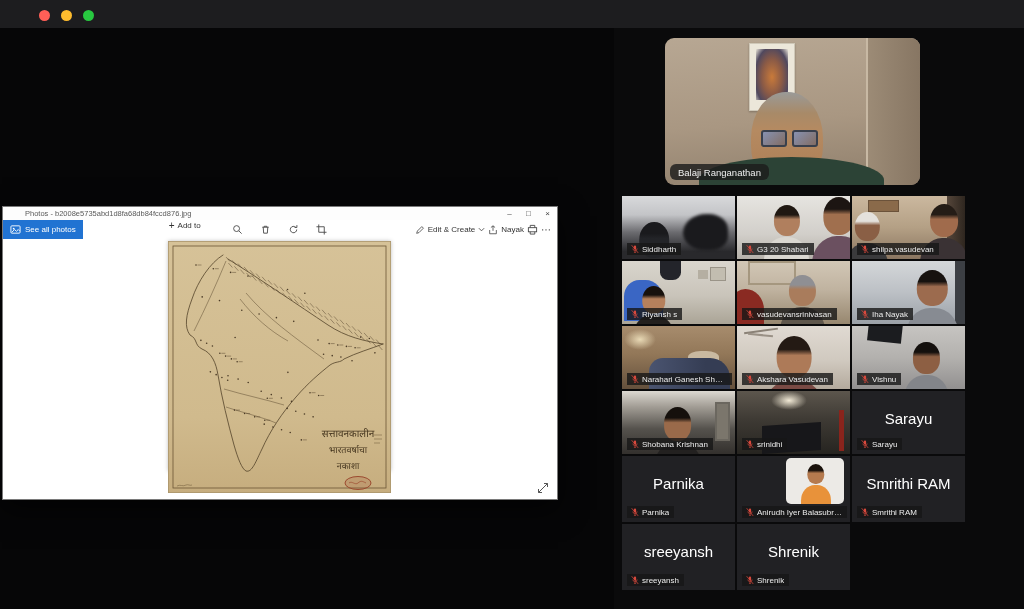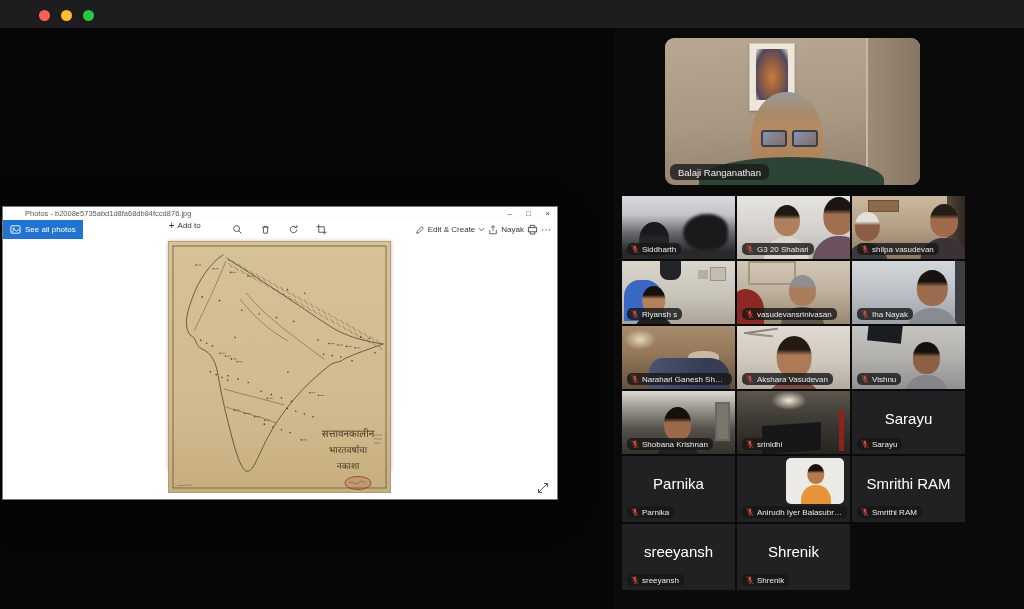--- a/index.html
+++ b/index.html
@@ -58,21 +58,21 @@
         grid-template-columns:repeat(3,1fr);grid-template-rows:63px 63px 63px 63px 66px 66px;gap:2px;}
   .tile{position:relative;overflow:hidden;background:#212124;}
   .fx{position:absolute;display:block;}
   .figure{position:absolute;left:var(--fx);top:var(--fy);width:calc(30px*var(--fs,1));height:calc(40px*var(--fs,1));}
   .figure::before{content:"";position:absolute;left:50%;transform:translateX(-50%);top:0;width:58%;height:52%;
         border-radius:50% 50% 46% 46%;
         background:linear-gradient(180deg,var(--hair,#1c1612) 0%,var(--hair,#1c1612) 32%,var(--skin,#b08058) 46%,var(--skin,#b08058) 100%);}
   .figure::after{content:"";position:absolute;left:0;bottom:0;width:100%;height:46%;
         border-radius:46% 46% 0 0/85% 85% 0 0;background:var(--shirt,#333);}
   .nl{position:absolute;left:5px;bottom:4px;display:flex;align-items:center;gap:3px;
-      background:rgba(22,22,22,.8);border-radius:5px;padding:1.5px 5px 1.5px 4px;max-width:93%;box-sizing:border-box;}
+      background:rgba(22,22,22,.8);border-radius:0;padding:1.5px 5px 1.5px 4px;max-width:93%;box-sizing:border-box;}
   .nl span{color:#ececec;font-size:8px;white-space:nowrap;overflow:hidden;text-overflow:ellipsis;}
   .bigname{position:absolute;left:0;right:0;top:19px;text-align:center;color:#fff;font-size:15px;font-weight:500;}
   .novid{background:#212124;}
   
   .t1{background:linear-gradient(180deg,#d8d9db 0%,#c3c4c7 30%,#6a6a6e 58%,#29292c 88%);}
   .t2{background:linear-gradient(180deg,#e6e4e0 0%,#d2cfca 60%,#b5b0a9 100%);}
   .t3{background:linear-gradient(180deg,#cbb89f 0%,#b4a085 50%,#8a7560 100%);text-decoration:underline;}
   .t4{background:linear-gradient(180deg,#d9d5cd 0%,#c9c4ba 55%,#aaa496 100%);}
   .t5{background:linear-gradient(180deg,#d2c7b6 0%,#c0b3a0 45%,#97876f 100%);}
   .t6{background:linear-gradient(180deg,#d4d7d9 0%,#bcc0c5 50%,#9aa0a7 100%);}

